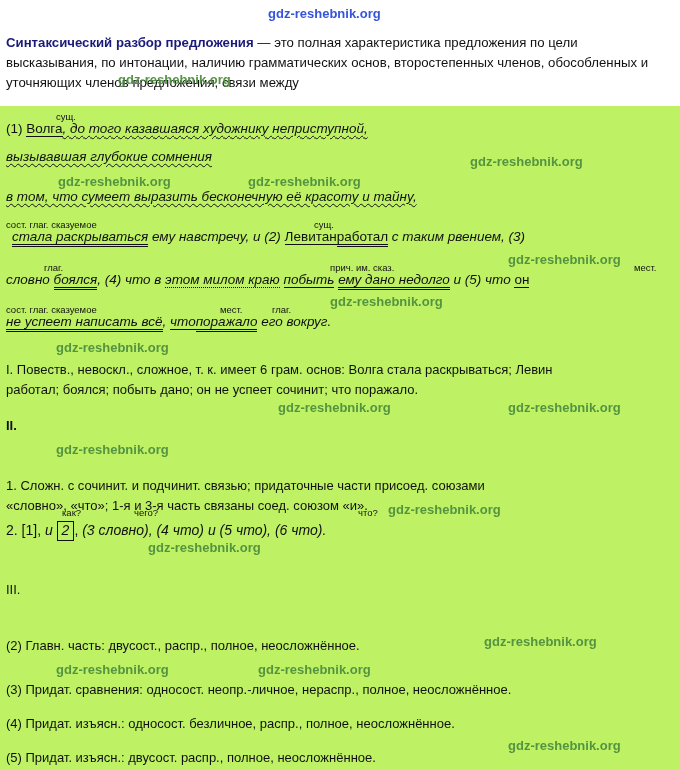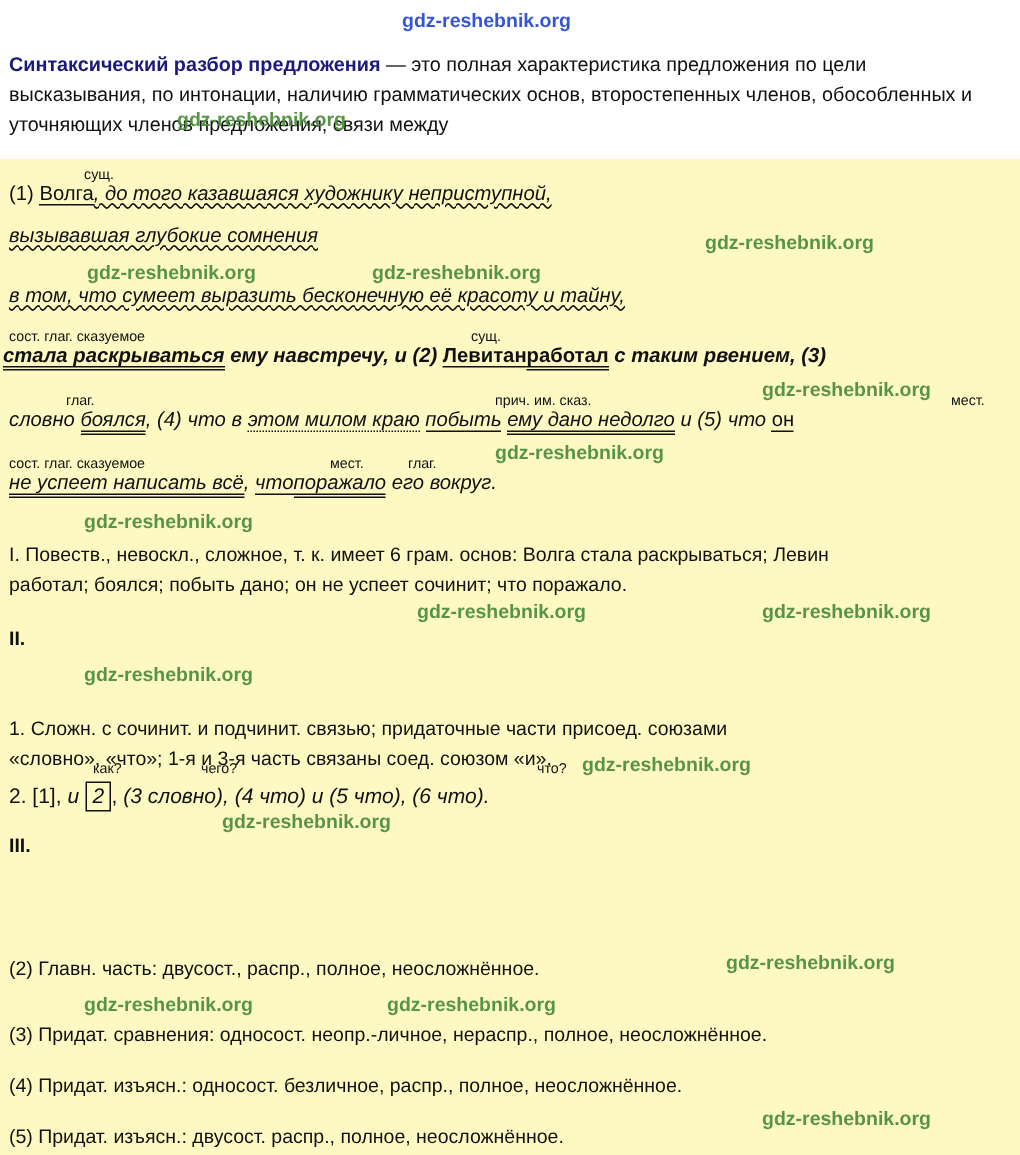--- a/index.html
+++ b/index.html
@@ -51,21 +51,21 @@
     color: #1a1a7a;
     font-weight: bold;
   }
   
   .green-block {
     position: absolute;
     left: 0px;
     top: 106px;
     width: 680px;
     height: 664px;
-    background: #fef9c3;
+    background: #bef264;
   }
   .line {
     position: absolute;
     white-space: nowrap;
     font-size: 13.5px;
     line-height: 1.1;
   }
   .lbl {
     position: absolute;
     font-size: 9.5px;
@@ -135,21 +135,21 @@
 
     <div class="line it wav" style="left:6px; top:44px;">вызывавшая глубокие сомнения</div>
     <div class="wm" style="left:470px; top:48px;">gdz-reshebnik.org</div>
 
     <div class="wm" style="left:58px; top:68px;">gdz-reshebnik.org</div>
     <div class="wm" style="left:248px; top:68px;">gdz-reshebnik.org</div>
     <div class="line it wav" style="left:6px; top:84px;">в том, что сумеет выразить бесконечную её красоту и тайну,</div>
 
     <div class="lbl" style="left:6px; top:113px;">сост. глаг. сказуемое</div>
     <div class="lbl" style="left:314px; top:113px;">сущ.</div>
-    <div class="line" style="left:2px; top:124px;font-weight:bold;">
+    <div class="line" style="left:12px; top:124px;">
       <span class="it dbl">стала раскрываться</span><span class="it"> ему навстречу, и (2) </span><span class="sub-line">Левитан</span><span class="dbl">работал</span><span class="it"> с таким рвением, (3)</span>
     </div>
 
     <div class="lbl" style="left:44px; top:156px;">глаг.</div>
     <div class="lbl" style="left:330px; top:156px;">прич. им. сказ.</div>
     <div class="lbl" style="left:634px; top:156px;">мест.</div>
     <div class="wm" style="left:508px; top:146px;">gdz-reshebnik.org</div>
     <div class="line" style="left:6px; top:167px;">
       <span class="it">словно </span><span class="it dbl">боялся</span><span class="it">, (4) что в </span><span class="it dot">этом милом краю</span><span class="it"> </span><span class="it sub-line">побыть</span><span class="it"> </span><span class="it dbl">ему дано недолго</span><span class="it"> и (5) что </span><span class="sub-line">он</span>
     </div>
@@ -192,21 +192,21 @@
       <span class="box">2</span><span>,</span>
       <span class="it">(3 словно),</span>
       <span class="it">(4 что)</span>
       <span class="it">и</span>
       <span class="it">(5 что),</span>
       <span class="it">(6 что).</span>
     </div>
 
     <div class="wm" style="left:148px; top:434px;">gdz-reshebnik.org</div>
 
-    <div class="body-text" style="left:6px; top:448px;font-weight:bold;">III.</div>
+    <div class="body-text" style="left:6px; top:474px;">III.</div>
 
     <div class="wm" style="left:484px; top:528px;">gdz-reshebnik.org</div>
     <div class="body-text" style="left:6px; top:530px;">(2) Главн. часть: двусост., распр., полное, неосложнённое.</div>
     <div class="wm" style="left:56px; top:556px;">gdz-reshebnik.org</div>
     <div class="wm" style="left:258px; top:556px;">gdz-reshebnik.org</div>
     <div class="body-text" style="left:6px; top:574px;">(3) Придат. сравнения: односост. неопр.-личное, нераспр., полное, неосложнённое.</div>
     <div class="body-text" style="left:6px; top:608px;">(4) Придат. изъясн.: односост. безличное, распр., полное, неосложнённое.</div>
     <div class="wm" style="left:508px; top:632px;">gdz-reshebnik.org</div>
     <div class="body-text" style="left:6px; top:642px;">(5) Придат. изъясн.: двусост. распр., полное, неосложнённое.</div>
 

